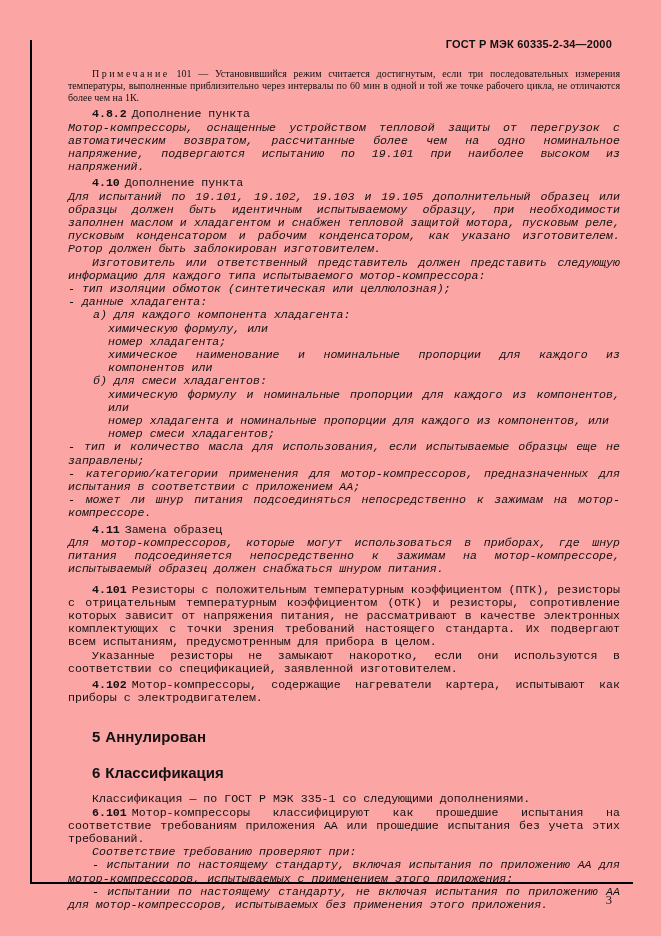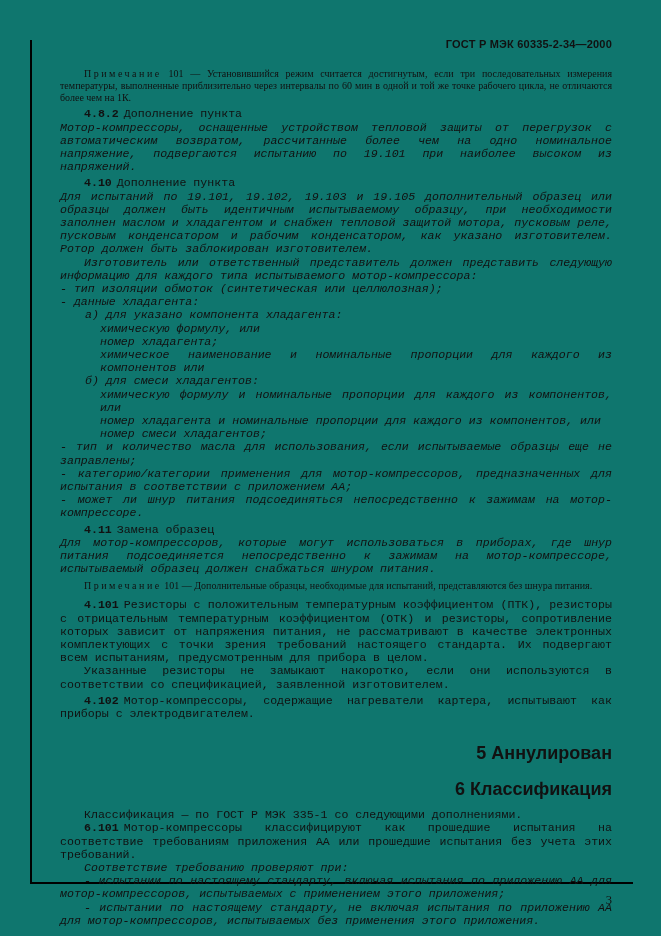--- a/index.html
+++ b/index.html
@@ -1,55 +1,55 @@
 <!DOCTYPE html>
 <html><head>
 <meta charset="utf-8">
 <style>
   html,body{margin:0;padding:0;background:#e8e8e8;}
   .page{
     position:relative;
     width:661px;height:936px;
-    background:#0f766e;
+    background:#fca5a5;
     color:#111;
     font-family:"Liberation Serif", serif;
     overflow:hidden;
     margin:0 auto;
   }
   .doc-code{
     position:absolute;top:38px;left:60px;width:552px;
     text-align:right;
     font-family:"Liberation Sans", sans-serif;
     font-weight:bold;font-size:11px;letter-spacing:.2px;
   }
   .frame{
     position:absolute;left:30px;top:40px;width:601px;height:842px;
     border-left:2px solid #000;
     border-bottom:2px solid #000;
   }
-  .text-col{position:absolute;left:60px;top:64px;width:552px;}
+  .text-col{position:absolute;left:68px;top:64px;width:552px;}
   .para{
     margin:0;font-size:11.6px;line-height:13.2px;
     text-align:justify;
     font-family:Liberation Mono, monospace;
   }
   .ind{text-indent:24px;}
   .it{font-style:italic;}
   .l1{padding-left:25px;}
   .l2{padding-left:40px;}
   .cnum{font-weight:bold;margin-right:5px;}
   .note{
     margin:4px 0;font-size:10px;line-height:11.8px;
     text-align:justify;text-indent:24px;
   }
   .note-label{letter-spacing:2.5px;}
   .heading{
     margin:0;font-family:"Liberation Sans", sans-serif;
-    font-weight:bold;font-size:18px;line-height:14px;
-    text-indent:24px;text-align:right;
+    font-weight:bold;font-size:15px;line-height:14px;
+    text-indent:24px;text-align:left;
   }
   .mt3{margin-top:3px;}
   .mt7{margin-top:7px;}
   .mt12{margin-top:12px;}
   .mt22{margin-top:22px;}
   .mt26{margin-top:26px;}
   .page-num{
     position:absolute;top:893px;left:60px;width:552px;
     text-align:right;font-size:12.5px;
   }
@@ -70,37 +70,36 @@
 
     <p class="para it">Мотор-компрессоры, оснащенные устройством тепловой защиты от перегрузок с автоматическим возвратом, рассчитанные более чем на одно номинальное напряжение, подвергаются испытанию по 19.101 при наиболее высоком из напряжений.</p>
 
     <p class="para ind mt3"><span class="cnum">4.10</span><span>Дополнение пункта</span></p>
 
     <p class="para it">Для испытаний по 19.101, 19.102, 19.103 и 19.105 дополнительный образец или образцы должен быть идентичным испытываемому образцу, при необходимости заполнен маслом и хладагентом и снабжен тепловой защитой мотора, пусковым реле, пусковым конденсатором и рабочим конденсатором, как указано изготовителем. Ротор должен быть заблокирован изготовителем.</p>
     <p class="para it ind">Изготовитель или ответственный представитель должен представить следующую информацию для каждого типа испытываемого мотор-компрессора:</p>
 
     <p class="para it">- тип изоляции обмоток (синтетическая или целлюлозная);</p>
     <p class="para it">- данные хладагента:</p>
-    <p class="para it l1">а) для указано компонента хладагента:</p>
+    <p class="para it l1">а) для каждого компонента хладагента:</p>
     <p class="para it l2">химическую формулу, или</p>
     <p class="para it l2">номер хладагента;</p>
     <p class="para it l2">химическое наименование и номинальные пропорции для каждого из компонентов или</p>
     <p class="para it l1">б) для смеси хладагентов:</p>
     <p class="para it l2">химическую формулу и номинальные пропорции для каждого из компонентов, или</p>
     <p class="para it l2">номер хладагента и номинальные пропорции для каждого из компонентов, или</p>
     <p class="para it l2">номер смеси хладагентов;</p>
     <p class="para it">- тип и количество масла для использования, если испытываемые образцы еще не заправлены;</p>
     <p class="para it">- категорию/категории применения для мотор-компрессоров, предназначенных для испытания в соответствии с приложением АА;</p>
     <p class="para it">- может ли шнур питания подсоединяться непосредственно к зажимам на мотор-компрессоре.</p>
 
     <p class="para ind mt3"><span class="cnum">4.11</span><span>Замена образец</span></p>
 
     <p class="para it">Для мотор-компрессоров, которые могут использоваться в приборах, где шнур питания подсоединяется непосредственно к зажимам на мотор-компрессоре, испытываемый образец должен снабжаться шнуром питания.</p>
 
-    <p class="note"><span class="note-label">Примечание</span> <span class="note-num">101</span> <span class="note-body">— Дополнительные образцы, необходимые для испытаний, представляются без шнура питания.</span></p>
 
     <p class="para ind mt7"><span class="cnum">4.101</span><span>Резисторы с положительным температурным коэффициентом (ПТК), резисторы с отрицательным температурным коэффициентом (ОТК) и резисторы, сопротивление которых зависит от напряжения питания, не рассматривают в качестве электронных комплектующих с точки зрения требований настоящего стандарта. Их подвергают всем испытаниям, предусмотренным для прибора в целом.</span></p>
 
     <p class="para ind">Указанные резисторы не замыкают накоротко, если они используются в соответствии со спецификацией, заявленной изготовителем.</p>
 
     <p class="para ind mt3"><span class="cnum">4.102</span><span>Мотор-компрессоры, содержащие нагреватели картера, испытывают как приборы с электродвигателем.</span></p>
 
     <p class="heading mt26"><span class="cnum">5</span><span>Аннулирован</span></p>
 
     <p class="heading mt22"><span class="cnum">6</span><span>Классификация</span></p>

